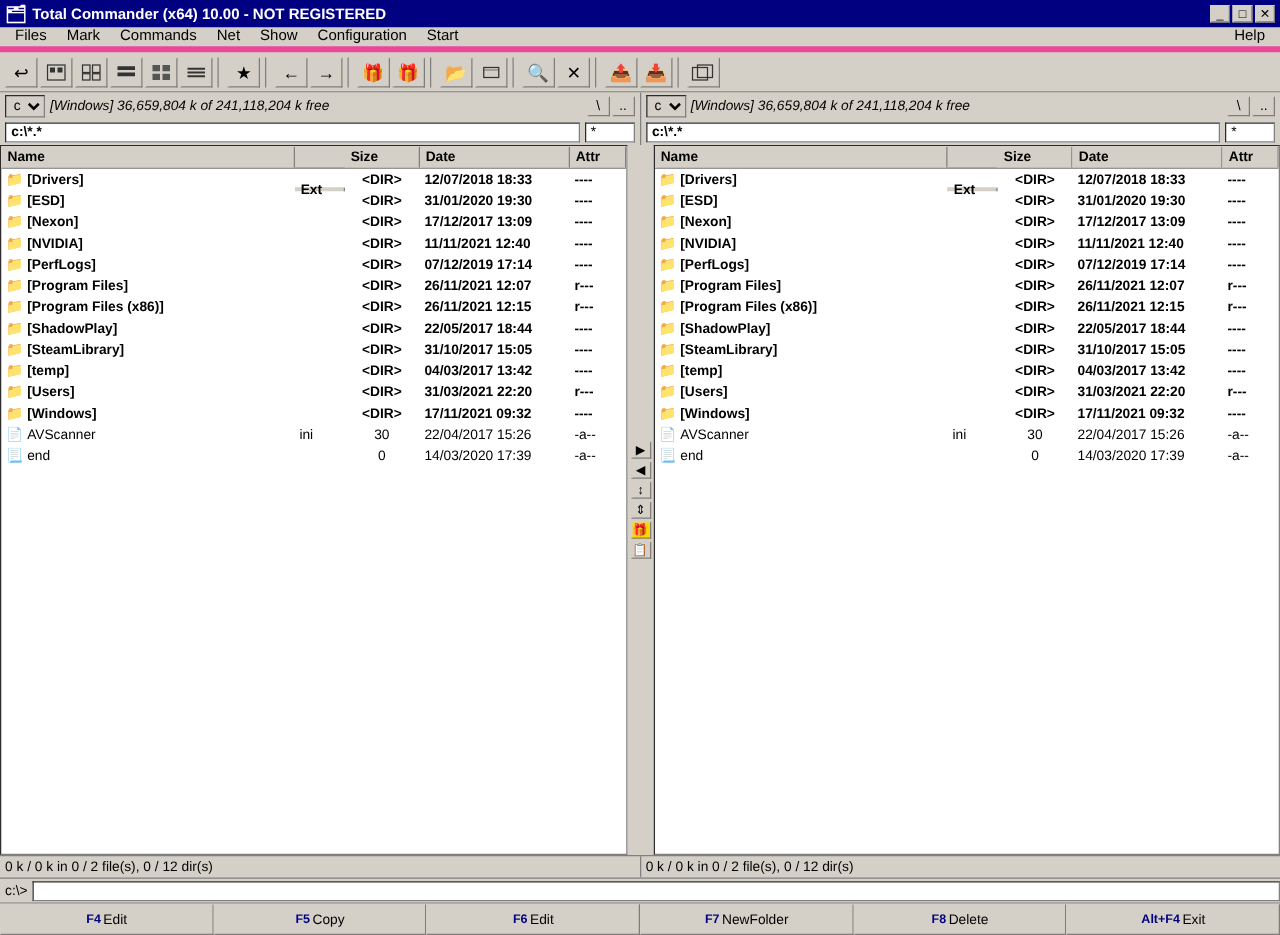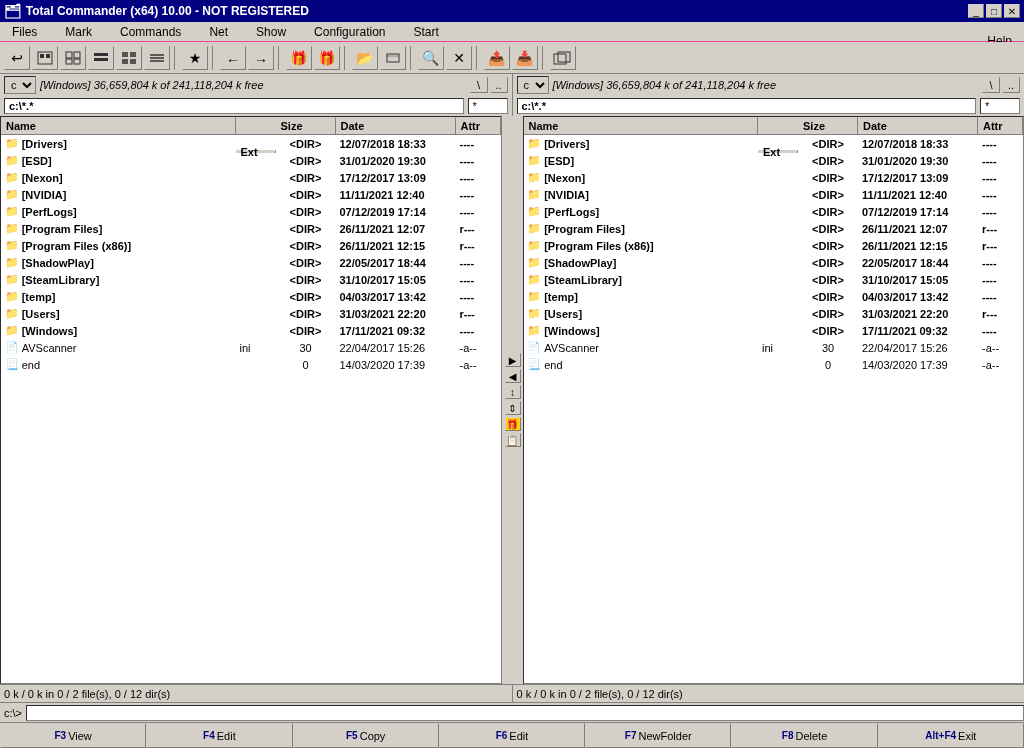--- a/index.html
+++ b/index.html
@@ -36,25 +36,24 @@
       font-size: 10px;
       cursor: pointer;
       display: flex; align-items: center; justify-content: center;
       color: black;
     }
     
     .menu-bar {
       background: #d4d0c8;
       height: 20px;
       display: flex;
-      align-items: center;
+      align-items: flex-end;
       padding: 0 4px;
-      border-bottom: 1px solid #ec4899;
-      flex-shrink: 0;
-      gap: 12px;
+      border-bottom: 5px solid #ec4899;
+      flex-shrink: 0;
     }
     .menu-item {
       padding: 2px 8px;
       cursor: pointer;
       font-size: 12px;
     }
     
     .toolbar {
       background: #d4d0c8;
       height: 32px;
@@ -754,24 +753,20 @@
   </div>
 </div>
 
 <div class="path-input-bar">
   <span style="padding: 0 4px; font-size:11px;">c:\&gt;</span>
   <input type="text" class="path-input" value="" style="">
 </div>
 
 <div class="cmd-bar">
   <button class="cmd-btn">
-    <span class="fn-key">F3</span>
-    <span>View</span>
-  </button>
-  <button class="cmd-btn">
     <span class="fn-key">F4</span>
     <span>Edit</span>
   </button>
   <button class="cmd-btn">
     <span class="fn-key">F5</span>
     <span>Copy</span>
   </button>
   <button class="cmd-btn">
     <span class="fn-key">F6</span>
     <span>Edit</span>

